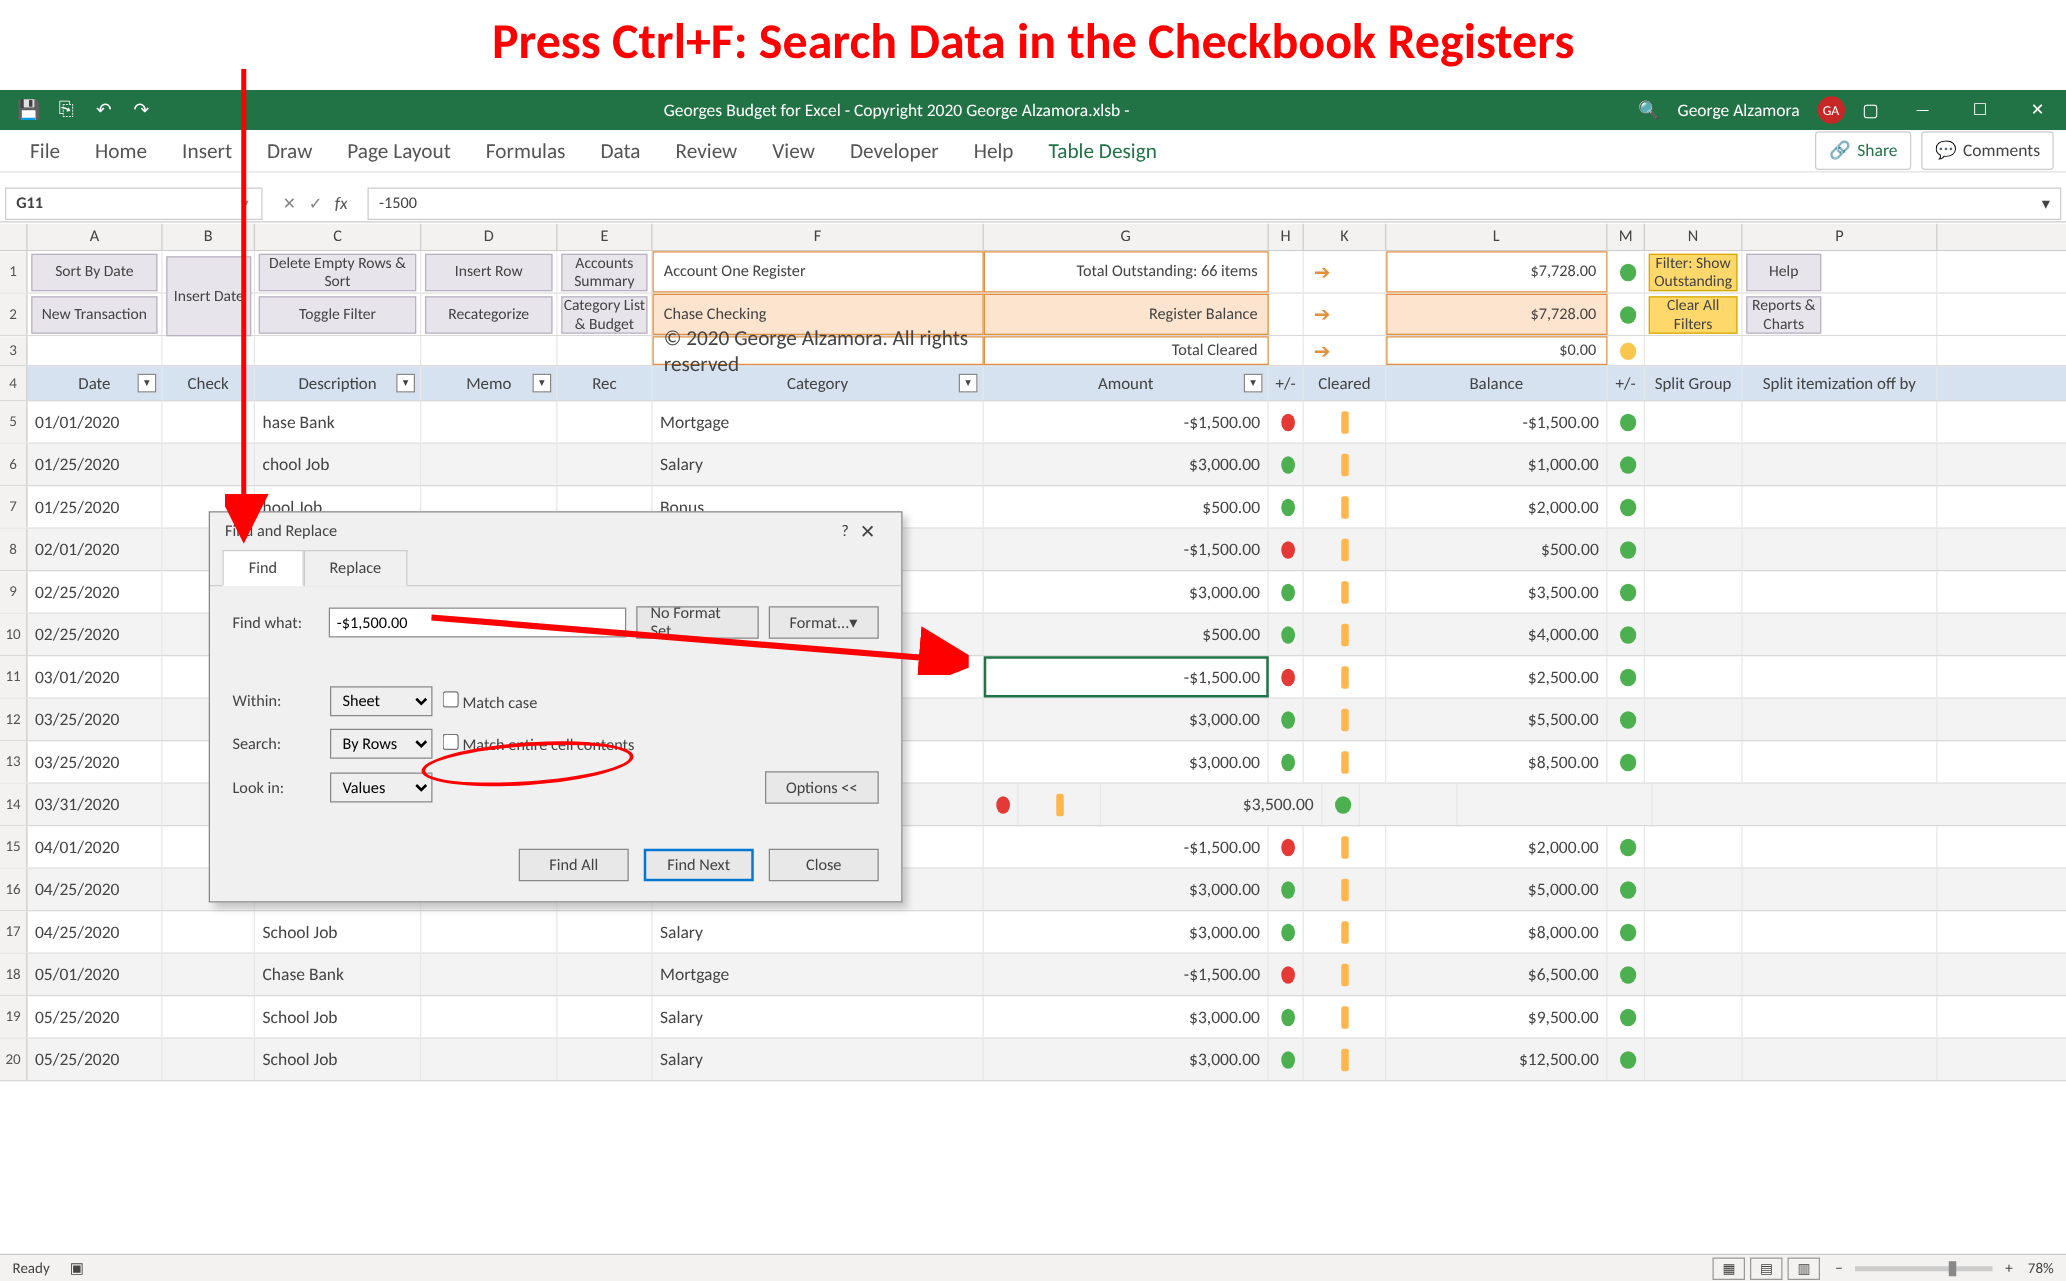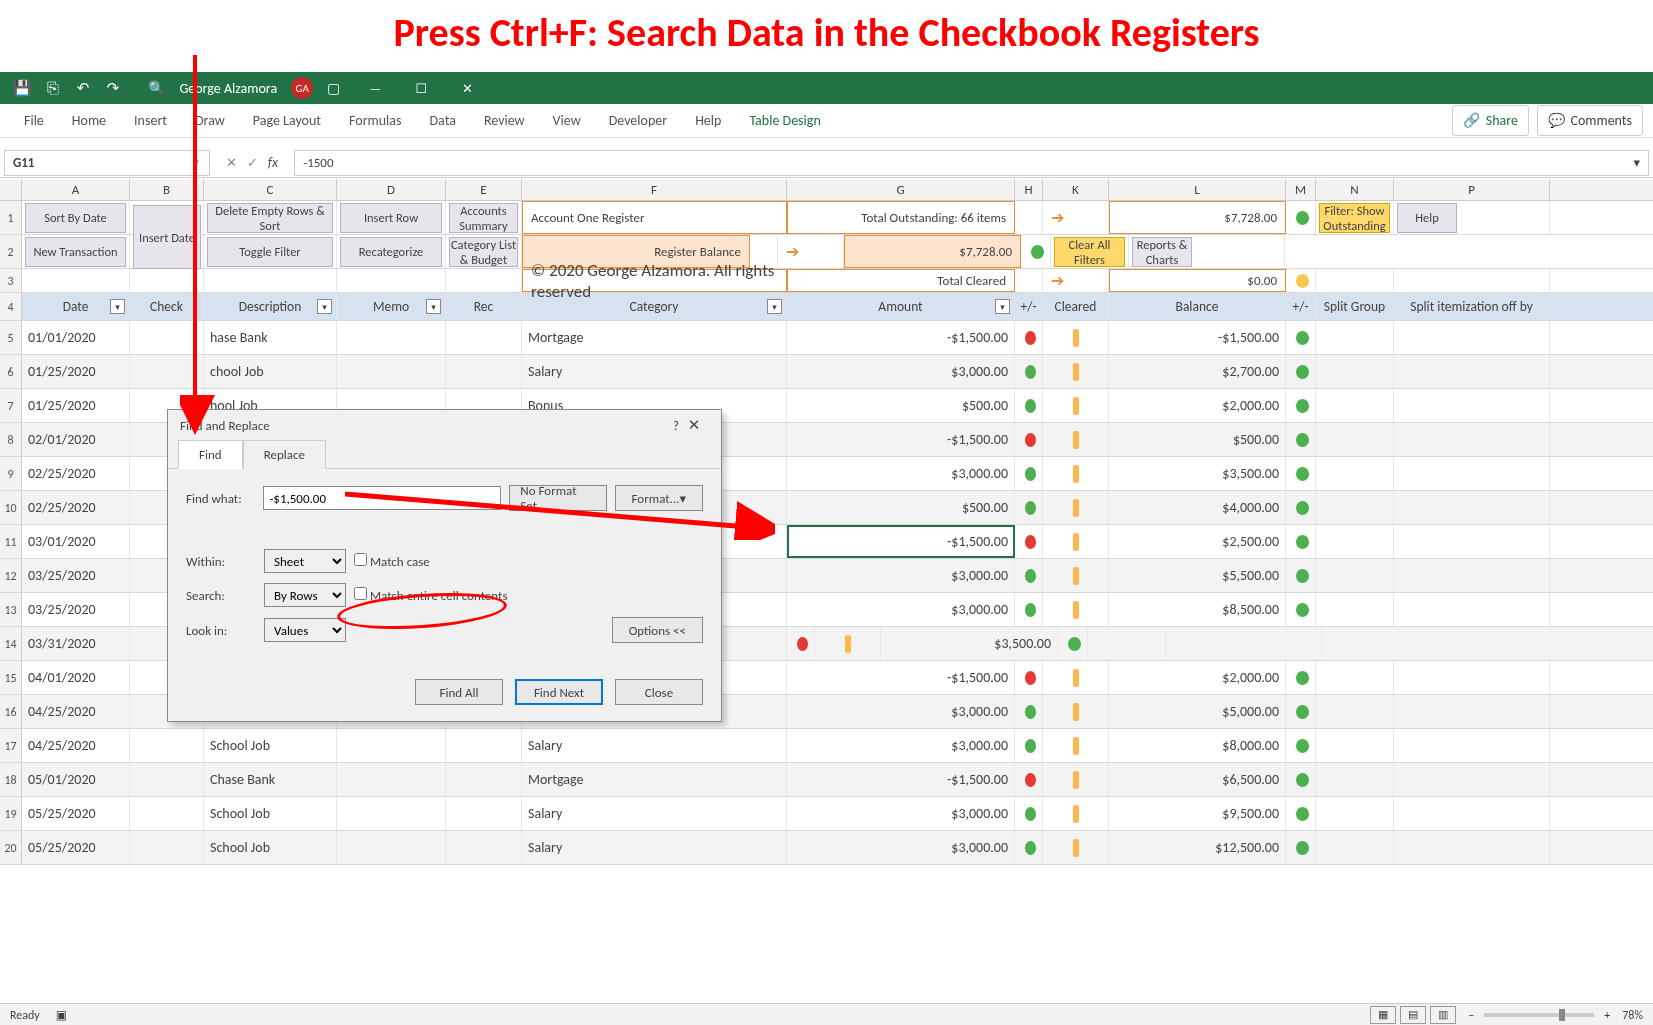--- a/index.html
+++ b/index.html
@@ -9,21 +9,21 @@
 
 .titlebar { position: absolute; top: 72px; left: 0; right: 0; height: 32px; background: #217346; display: flex; align-items: center; color: #fff; }
 .titlebar .qat { display: flex; align-items: center; gap: 12px; padding: 0 14px; }
 .titlebar .qat .qicon { width: 18px; height: 18px; color: #fff; display: flex; align-items: center; justify-content: center; font-size: 15px; }
 .titlebar .title { flex: 1; text-align: center; font-size: 14px; }
 .titlebar .right { display: flex; align-items: center; gap: 14px; padding: 0 12px; font-size: 14px; }
 .titlebar .avatar { background: #c62828; width: 22px; height: 22px; border-radius: 50%; display: flex; align-items: center; justify-content: center; font-size: 11px; }
 .titlebar .winbtn { width: 46px; height: 32px; display: flex; align-items: center; justify-content: center; font-size: 13px; }
 
 .ribbon-tabs { position: absolute; top: 104px; left: 0; right: 0; height: 34px; background: #fff; display: flex; align-items: center; border-bottom: 1px solid #e1e1e1; padding: 0 10px; }
-.ribbon-tabs .tab { padding: 8px 14px; font-size: 14px; color: #555; cursor: default; }
+.ribbon-tabs .tab { padding: 8px 14px; font-size: 17px; color: #555; cursor: default; }
 .ribbon-tabs .tab.active { color: #217346; }
 .ribbon-tabs .spacer { flex: 1; }
 .ribbon-tabs .rbtn { padding: 6px 10px; border: 1px solid #ccc; border-radius: 3px; margin-left: 8px; font-size: 14px; display: flex; align-items: center; gap: 5px; }
 .ribbon-tabs .rbtn.share { color: #217346; }
 
 .namebox-row { position: absolute; top: 148px; left: 0; right: 0; height: 30px; background: #fff; display: flex; align-items: center; border-bottom: 1px solid #ccc; }
 .namebox { width: 206px; border: 1px solid #ccc; height: 26px; margin-left: 4px; display: flex; align-items: center; padding: 0 8px; justify-content: space-between; font-weight: bold; }
 .namebox .dd { font-size: 10px; color: #888; }
 .fx-icons { display: flex; align-items: center; gap: 10px; padding: 0 16px; color: #888; }
 .fx-icons .fx { font-style: italic; color: #555; font-size: 14px; }
@@ -94,20 +94,21 @@
 
 <div class="annotation-title">Press Ctrl+F: Search Data in the Checkbook Registers</div>
 
 <div class="titlebar">
   <div class="qat">
     <span class="qicon">💾</span>
     <span class="qicon">⎘</span>
     <span class="qicon">↶</span>
     <span class="qicon">↷</span>
   </div>
+  <div class="title">Georges Budget for Excel -  Copyright 2020 George Alzamora.xlsb  -</div>
   <div class="right">
     <span>🔍</span>
     <span>George Alzamora</span>
     <span class="avatar">GA</span>
     <span>▢</span>
   </div>
   <span class="winbtn">—</span>
   <span class="winbtn">☐</span>
   <span class="winbtn">✕</span>
 </div>
@@ -213,20 +214,21 @@
     <div class="cell wB"></div>
     <div class="cell wC" style="padding:0">
         <div class="toolbtn">Toggle Filter</div>
       </div>
     <div class="cell wD" style="padding:0">
         <div class="toolbtn">Recategorize</div>
       </div>
     <div class="cell wE" style="padding:0">
         <div class="toolbtn">Category List &amp; Budget</div>
       </div>
+    <div class="cell wF info-cell orange-row">Chase Checking</div>
     <div class="cell wG info-cell right orange-row"> Register Balance</div>
     <div class="cell wH"></div>
     <div class="cell wK info-cell">
         <span class="arrow-ind">➔</span>
       </div>
     <div class="cell wL info-cell right orange-row">$7,728.00</div>
     <div class="cell wM">
         <span class="dot green"></span>
       </div>
     <div class="cell wN" style="padding:0">
@@ -336,21 +338,21 @@
     <div class="cell wD"></div>
     <div class="cell wE"></div>
     <div class="cell wF">Salary</div>
     <div class="cell wG amt ">$3,000.00</div>
     <div class="cell wH">
           <span class="dot green"></span>
         </div>
     <div class="cell wK" style="justify-content:center">
           <span class="bar-ind"></span>
         </div>
-    <div class="cell wL amt">$2,700.00</div>
+    <div class="cell wL amt">$1,000.00</div>
     <div class="cell wM">
           <span class="dot green"></span>
         </div>
     <div class="cell wN"></div>
     <div class="cell wP"></div>
       </div>
       <div class="row data-row ">
     <div class="rowhead">7</div>
     <div class="cell wA">01/25/2020</div>
     <div class="cell wB"></div>

